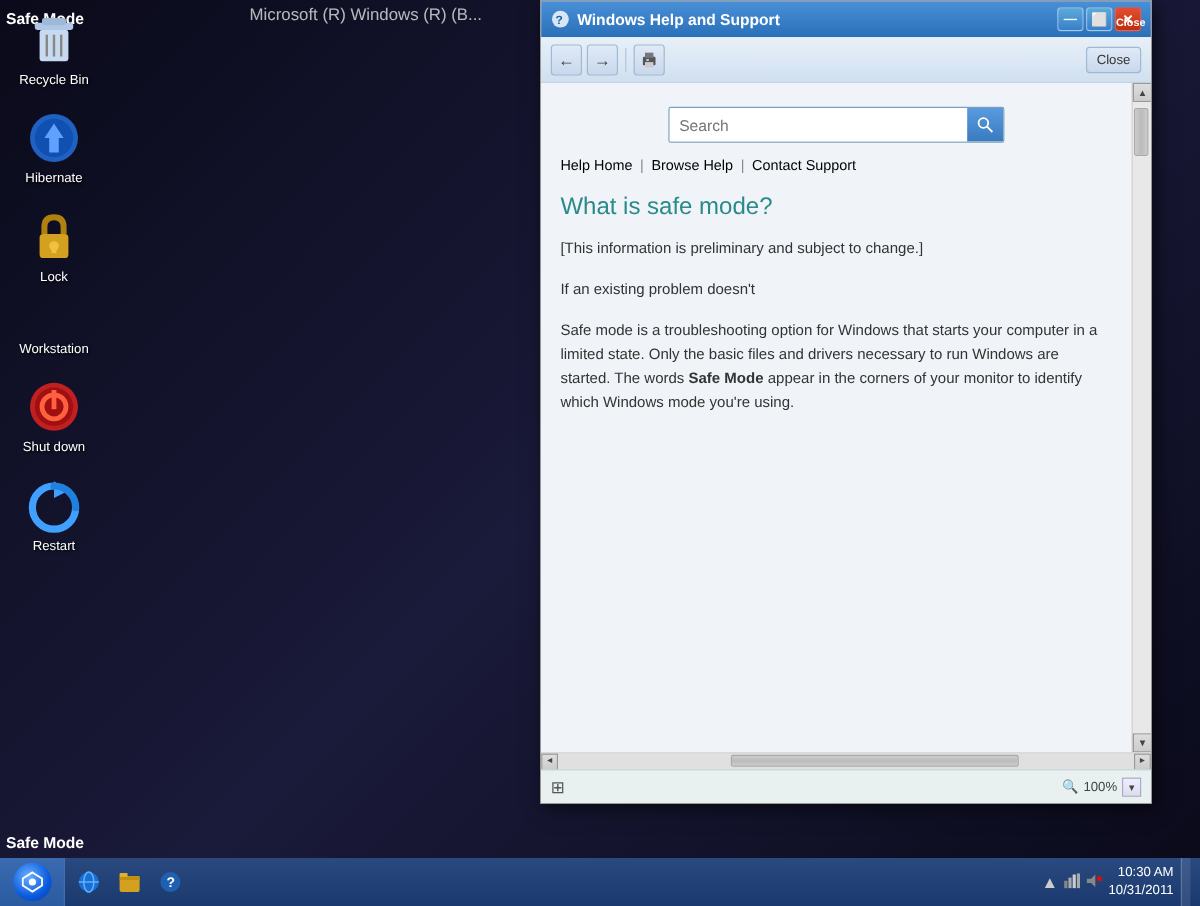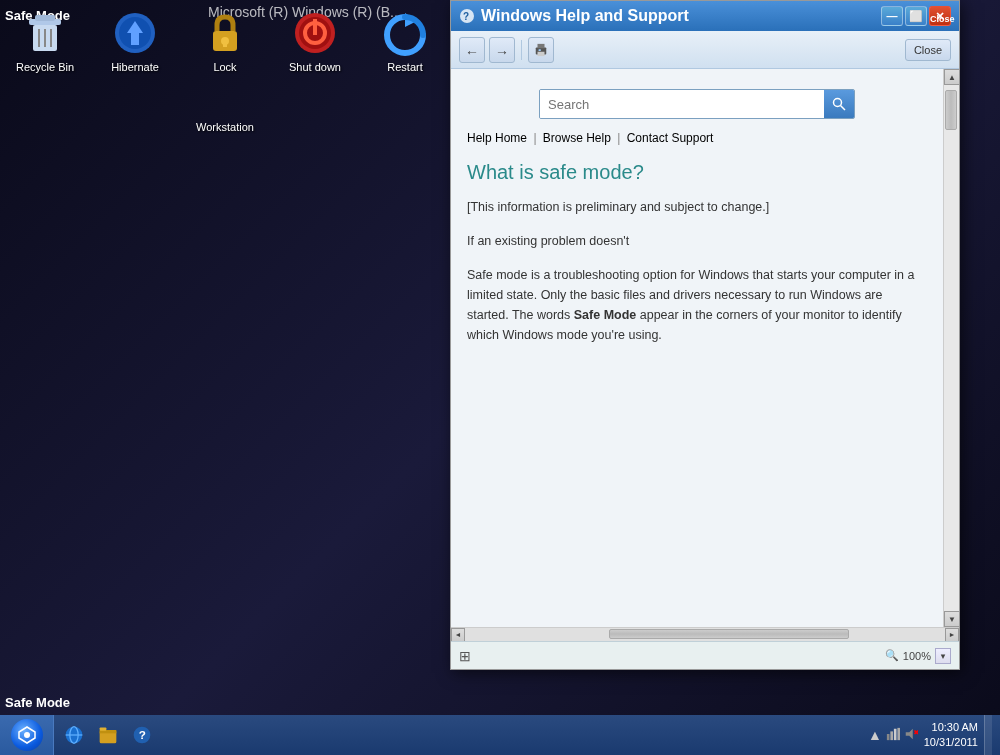--- a/index.html
+++ b/index.html
@@ -30,20 +30,21 @@
     }
     .safe-mode-tl { top: 8px; left: 5px; }
     .safe-mode-bl { bottom: 45px; left: 5px; }
 
     
     .desktop-icons {
       position: absolute;
       top: 0;
       left: 0;
       display: flex;
+      flex-direction: column;
       padding: 5px;
       gap: 10px;
     }
     .desktop-icon {
       display: flex;
       flex-direction: column;
       align-items: center;
       width: 80px;
       cursor: pointer;
       padding: 4px;
@@ -162,21 +163,21 @@
     }
     .win-icon {
       width: 16px;
       height: 16px;
       margin-right: 6px;
       color: #fff;
     }
     .win-title {
       flex: 1;
       color: #fff;
-      font-size: 16px;
+      font-size: 13px;
       font-weight: bold;
     }
     .win-controls {
       display: flex;
       gap: 2px;
     }
     .win-btn {
       width: 22px;
       height: 20px;
       border: 1px solid rgba(255,255,255,0.4);
@@ -314,21 +315,21 @@
       align-items: center;
       justify-content: center;
       margin: 8px 0 12px 0;
     }
     .search-input-wrap {
       display: flex;
       align-items: center;
       border: 1px solid #7ba0c0;
       border-radius: 2px;
       overflow: hidden;
-      width: 316px;
+      width: 280px;
     }
     .search-input {
       flex: 1;
       height: 28px;
       padding: 0 8px;
       border: none;
       outline: none;
       font-size: 13px;
       color: #999;
       background: #fff;

